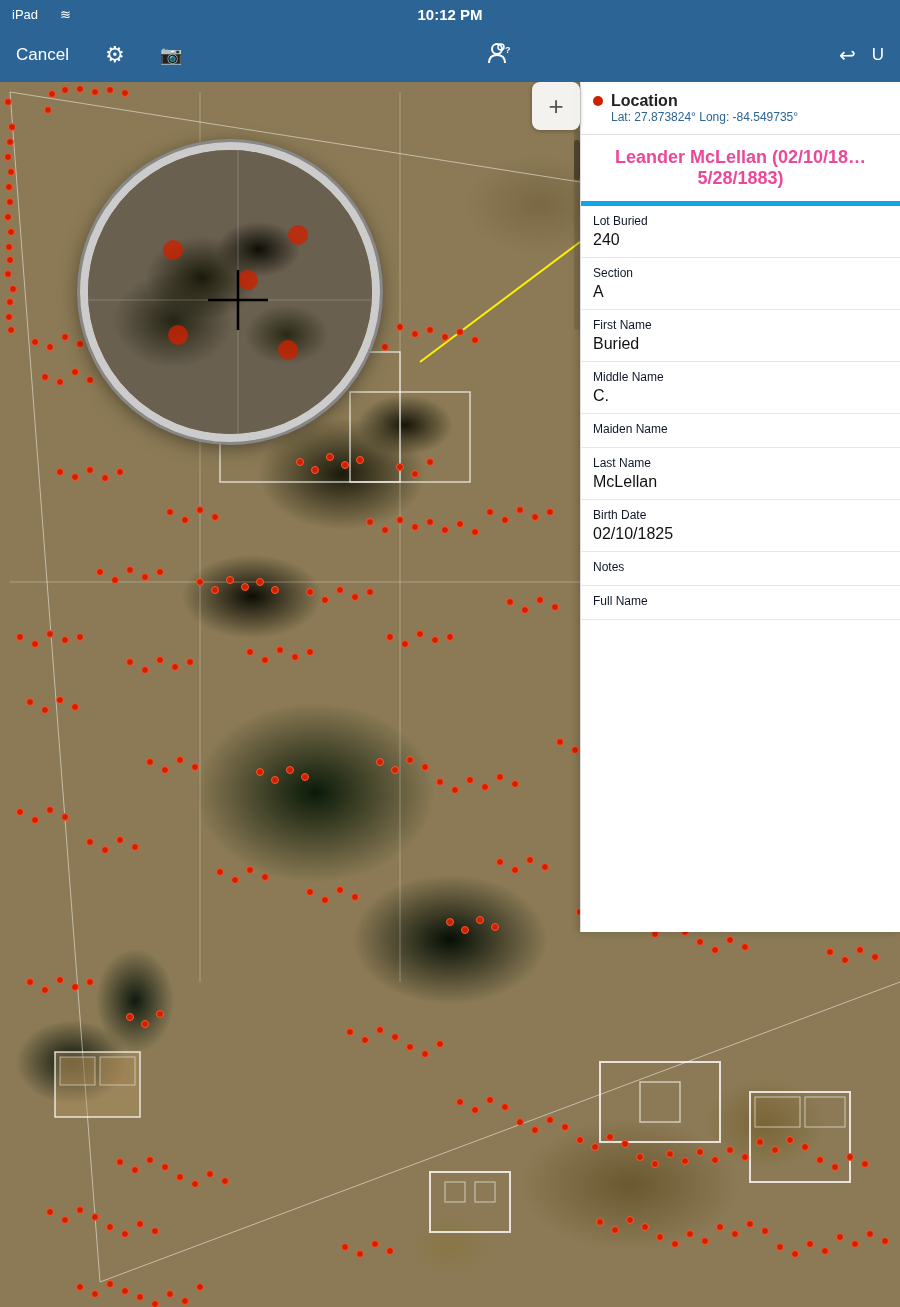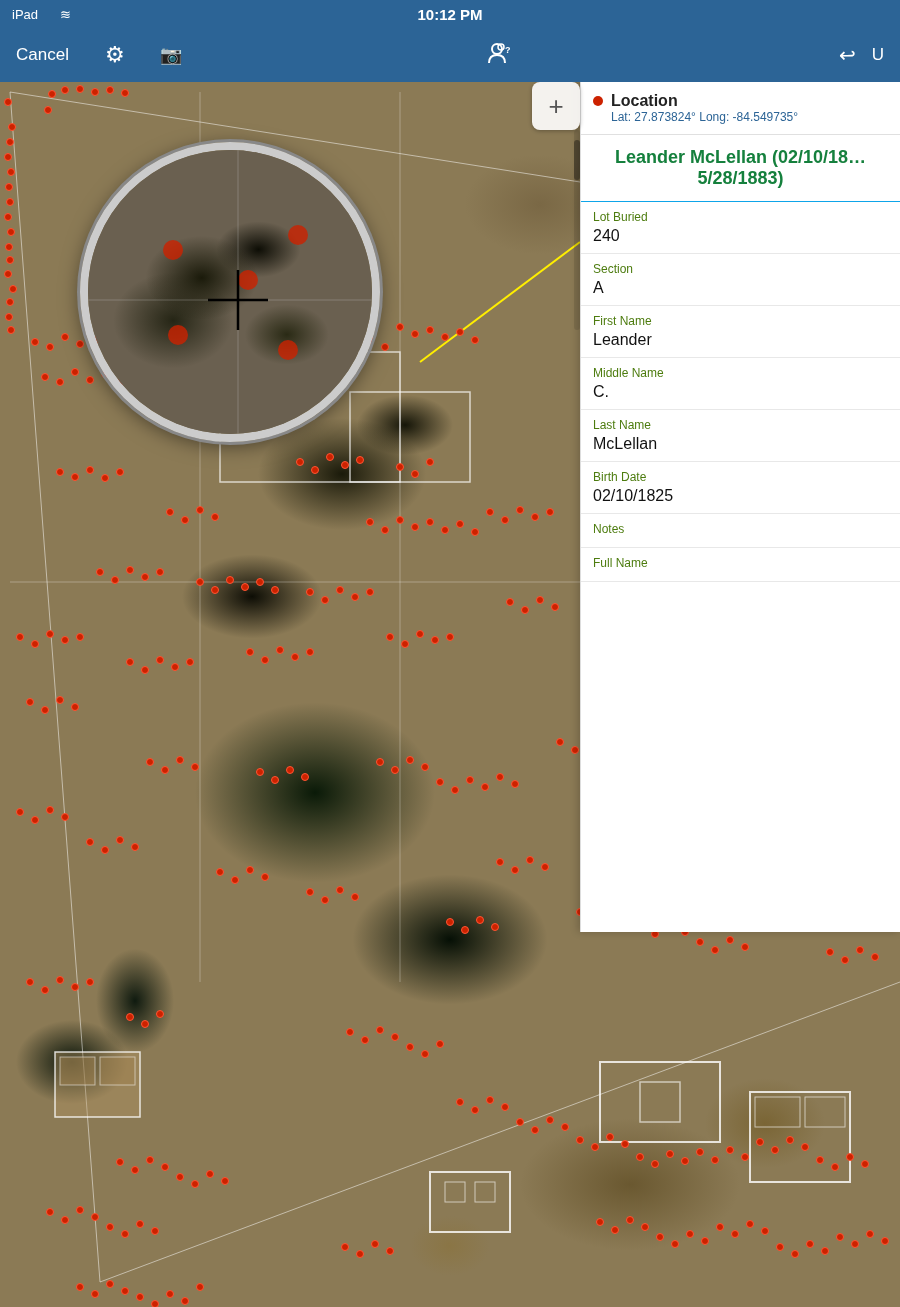--- a/index.html
+++ b/index.html
@@ -217,32 +217,32 @@
       font-size: 12px;
       color: #2c6496;
     }
 
     
     #person-name {
       padding: 12px;
       text-align: center;
       font-size: 18px;
       font-weight: 700;
-      color: #15803d;
-      border-bottom: 1px solid #0ea5e9;
+      color: #ec4899;
+      border-bottom: 5px solid #0ea5e9;
     }
 
     
     .info-field {
       padding: 8px 12px;
       border-bottom: 1px solid #e8e8e8;
     }
     .info-field .field-label {
       font-size: 12px;
-      color: #4d7c0f;
+      color: #0f172a;
       margin-bottom: 3px;
     }
     .info-field .field-value {
       font-size: 16px;
       color: #111;
       font-weight: 500;
     }
     .info-field .field-value.empty {
       color: #ccc;
       font-size: 14px;
@@ -690,25 +690,29 @@
         <div class="info-field">
           <div class="field-label">Lot Buried</div>
           <div class="field-value">240</div>
         </div>
         <div class="info-field">
           <div class="field-label">Section</div>
           <div class="field-value">A</div>
         </div>
         <div class="info-field">
           <div class="field-label">First Name</div>
-          <div class="field-value">Leander</div>
+          <div class="field-value">Buried</div>
         </div>
         <div class="info-field">
           <div class="field-label">Middle Name</div>
           <div class="field-value">C.</div>
+        </div>
+        <div class="info-field">
+          <div class="field-label">Maiden Name</div>
+          <div class="field-value empty"></div>
         </div>
         <div class="info-field">
           <div class="field-label">Last Name</div>
           <div class="field-value">McLellan</div>
         </div>
         <div class="info-field">
           <div class="field-label">Birth Date</div>
           <div class="field-value">02/10/1825</div>
         </div>
         <div class="info-field">

